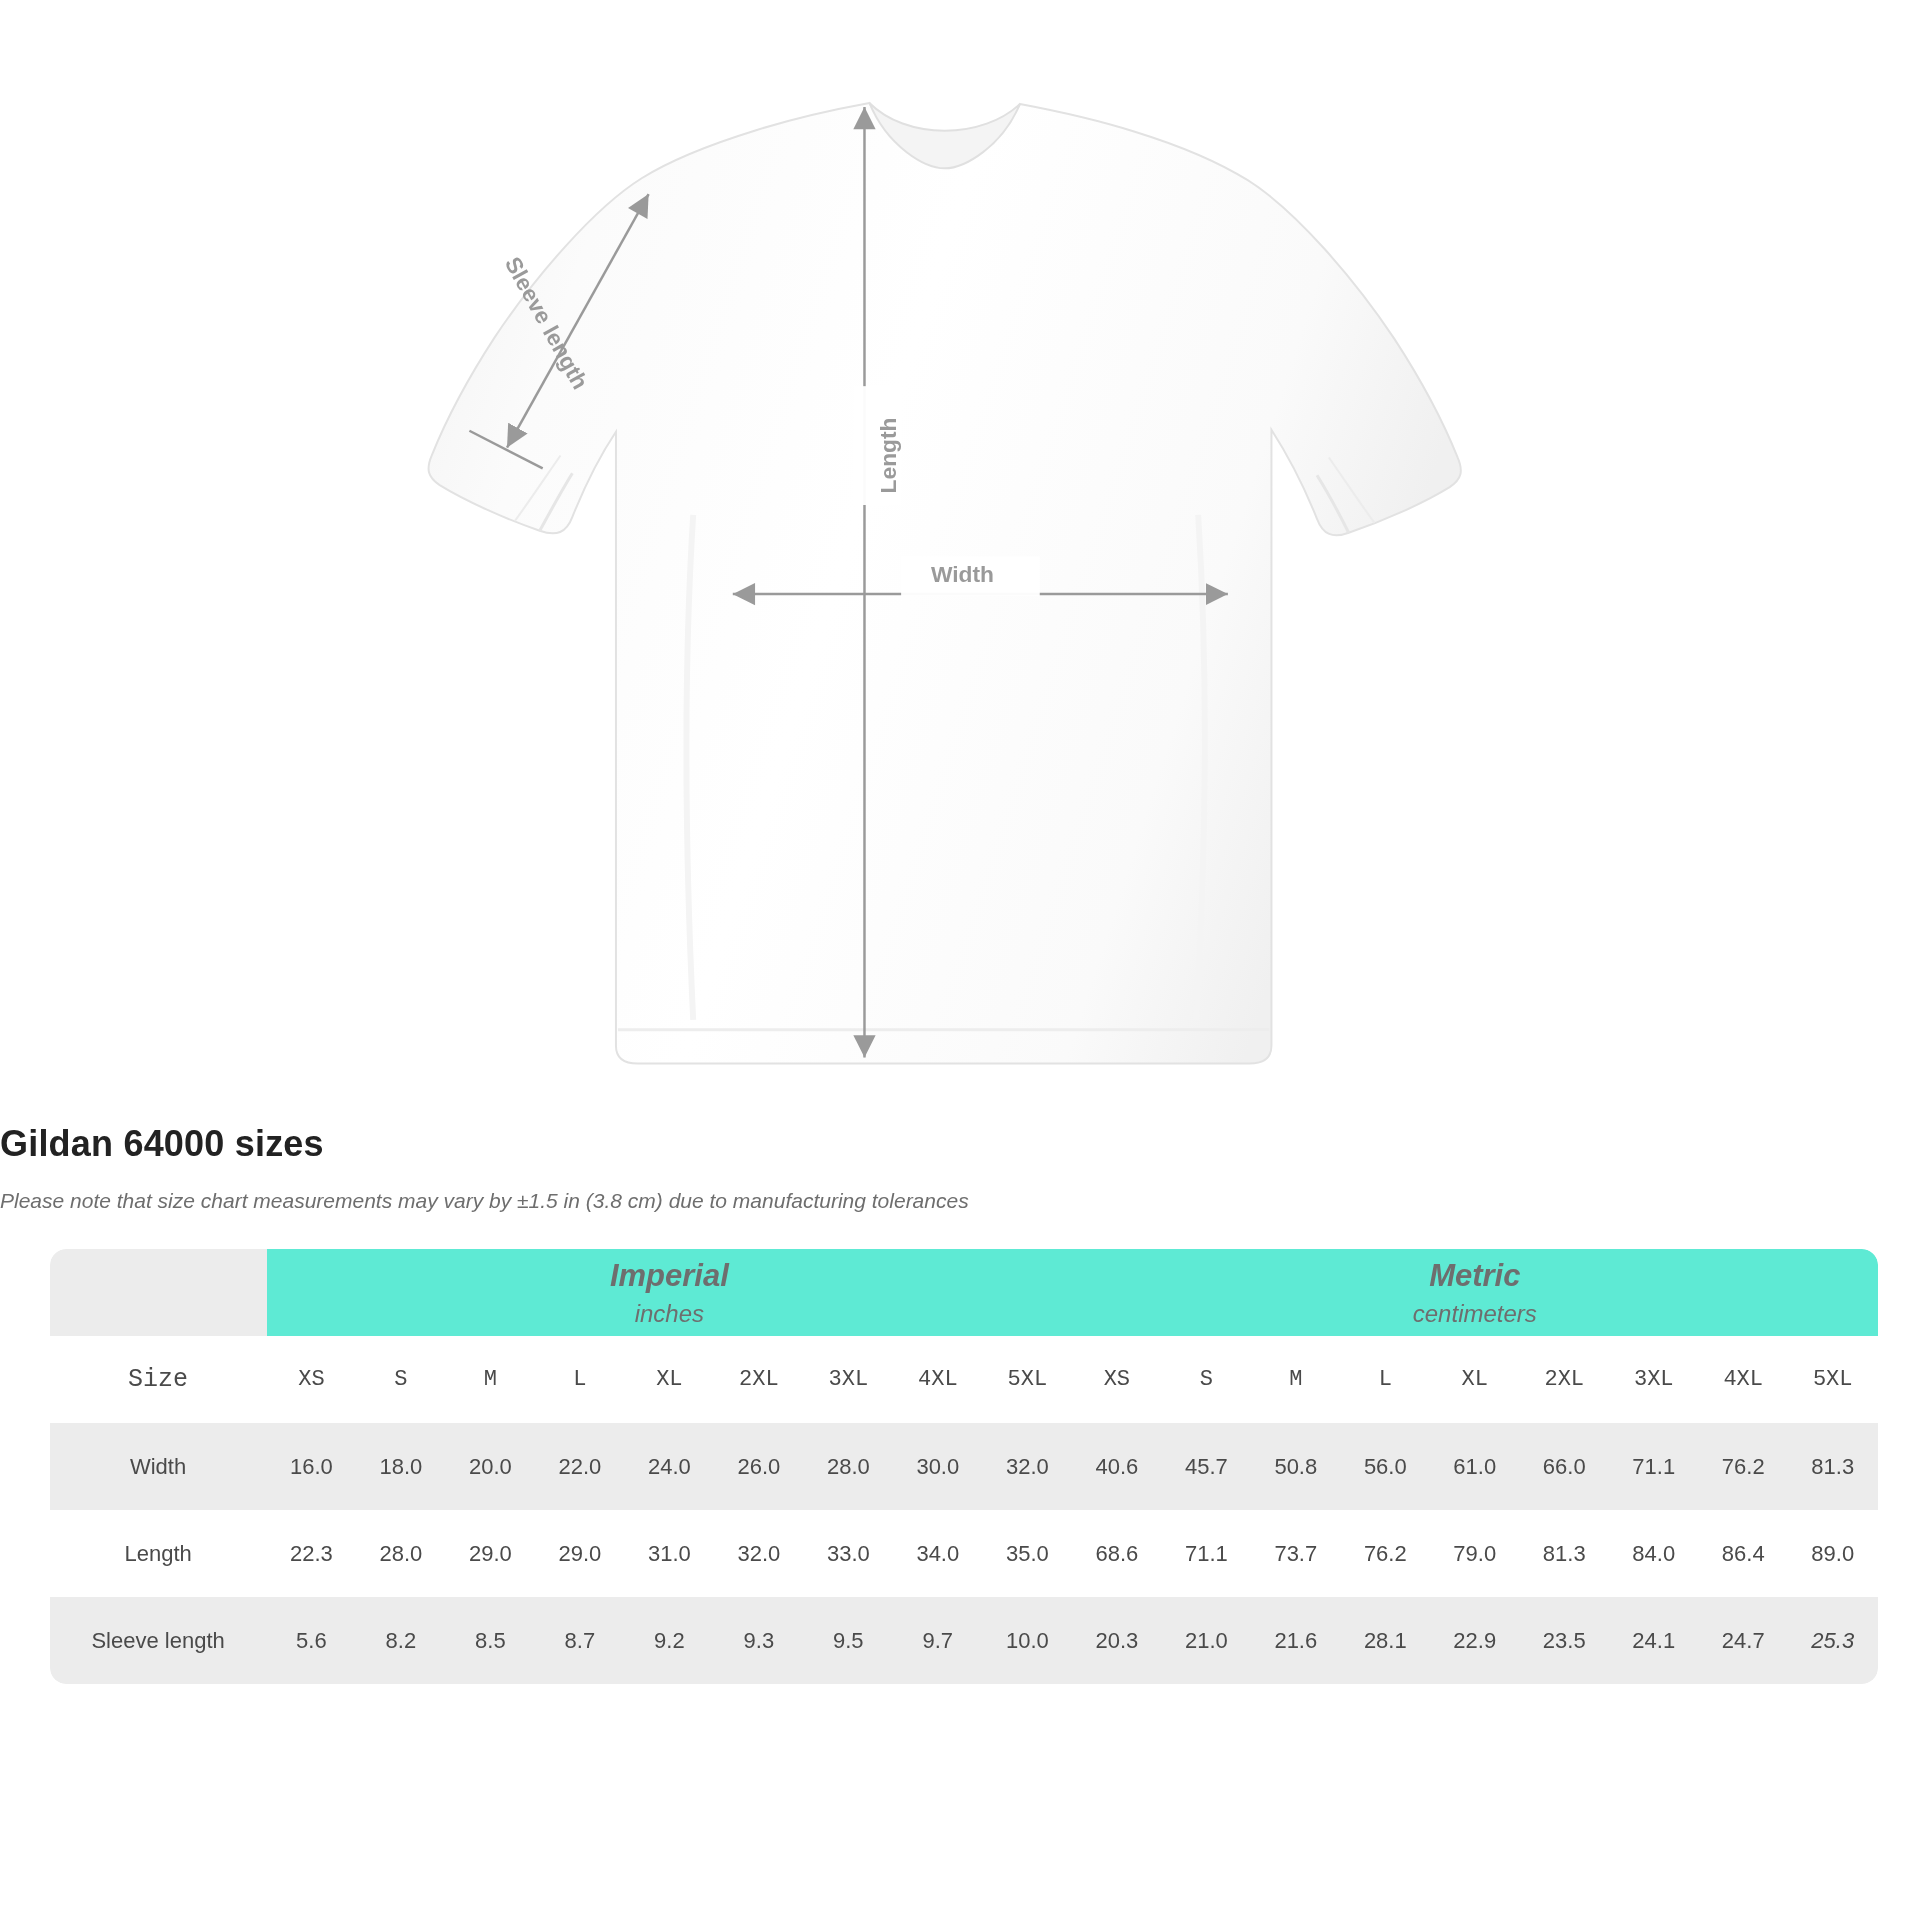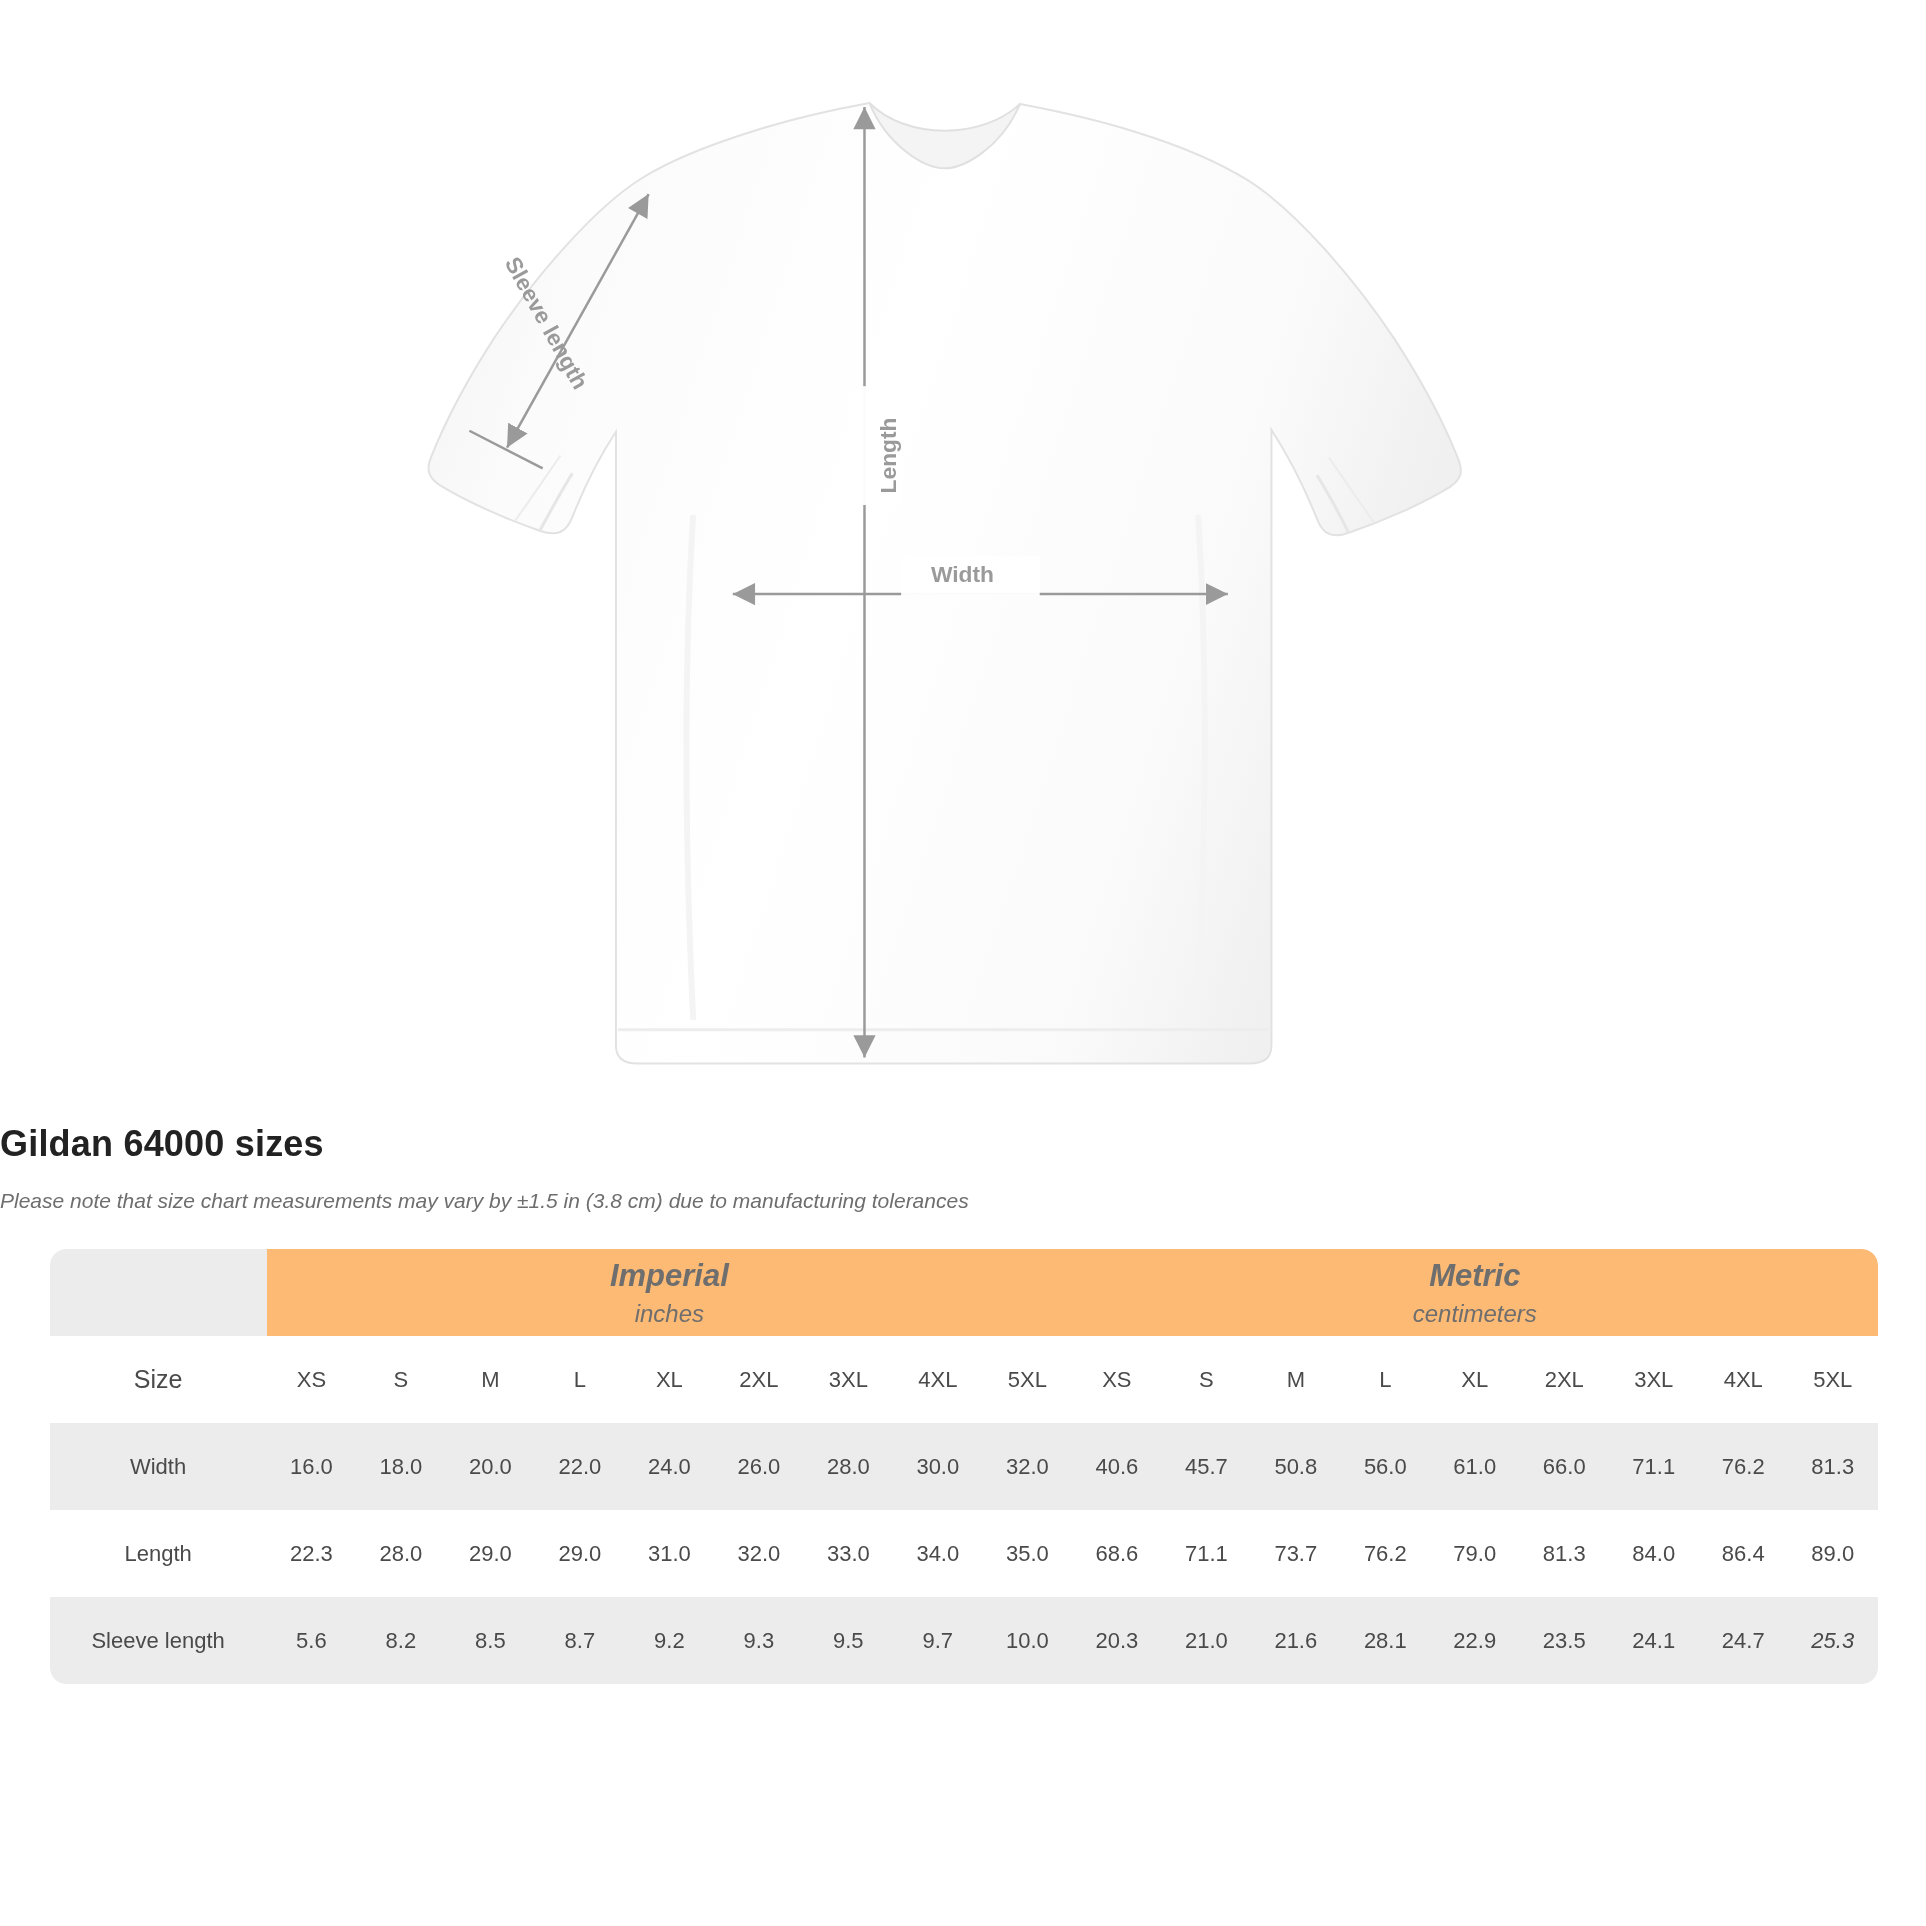--- a/index.html
+++ b/index.html
@@ -69,21 +69,21 @@
     text-align: center;
     font-size: 22px;
     color: #4a4a4a;
     font-weight: normal;
     padding: 0;
     height: 87px;
     vertical-align: middle;
   }
   
   .unit-row td {
-    background: #fdba74;
+    background: #5eead4;
     height: 139px;
   }
   .unit-row td.blank-corner {
     background: #ececec;
   }
   .unit-name {
     font-size: 31px;
     font-style: italic;
     font-weight: bold;
     color: #6e6e6e;
@@ -94,20 +94,21 @@
     font-style: italic;
     color: #6e6e6e;
     margin-top: 6px;
   }
   .hdr-row td {
     background: #ffffff;
     font-weight: bold;
     color: #5c5c5c;
     font-size: 23px;
     height: 95px;
+    font-family: Liberation Mono, monospace;
   }
   .hdr-row td.rowlabel {
     font-size: 25px;
   }
   .row-shaded td {
     background: #ececec;
   }
   .row-plain td {
     background: #ffffff;
   }

